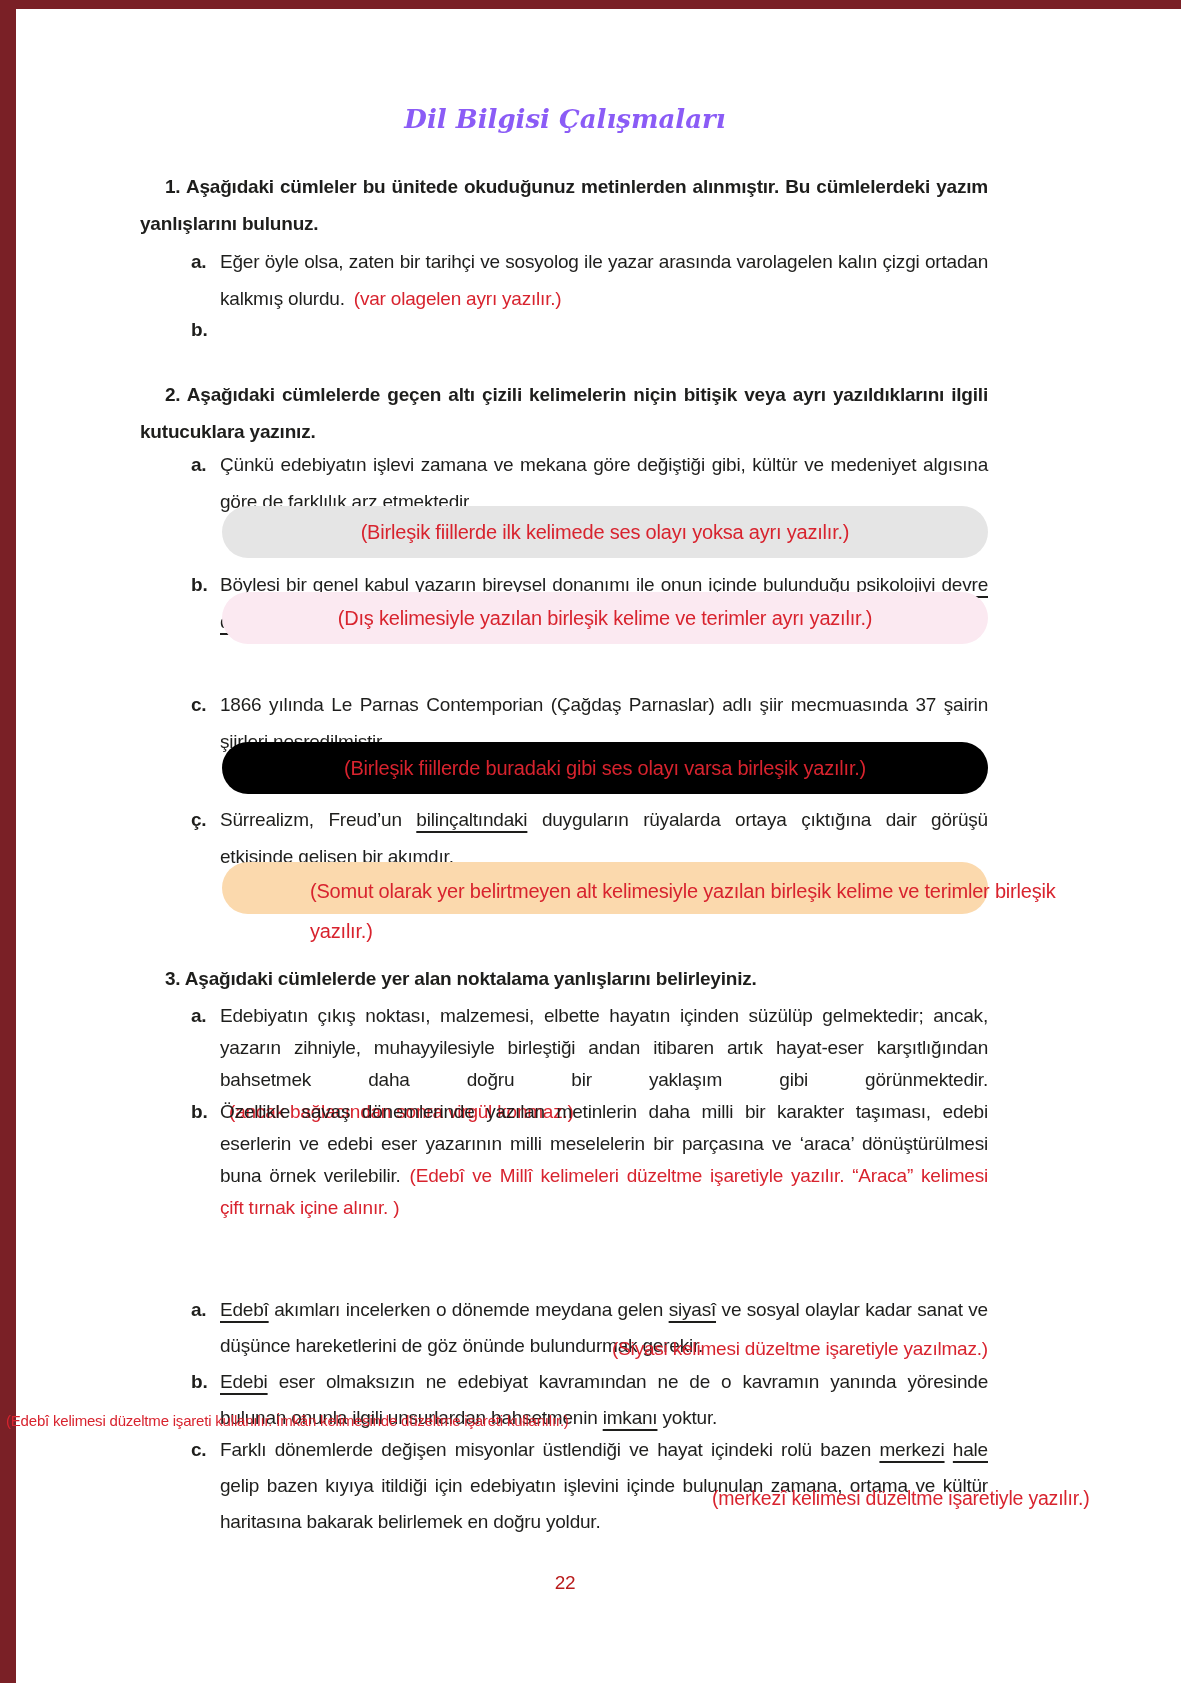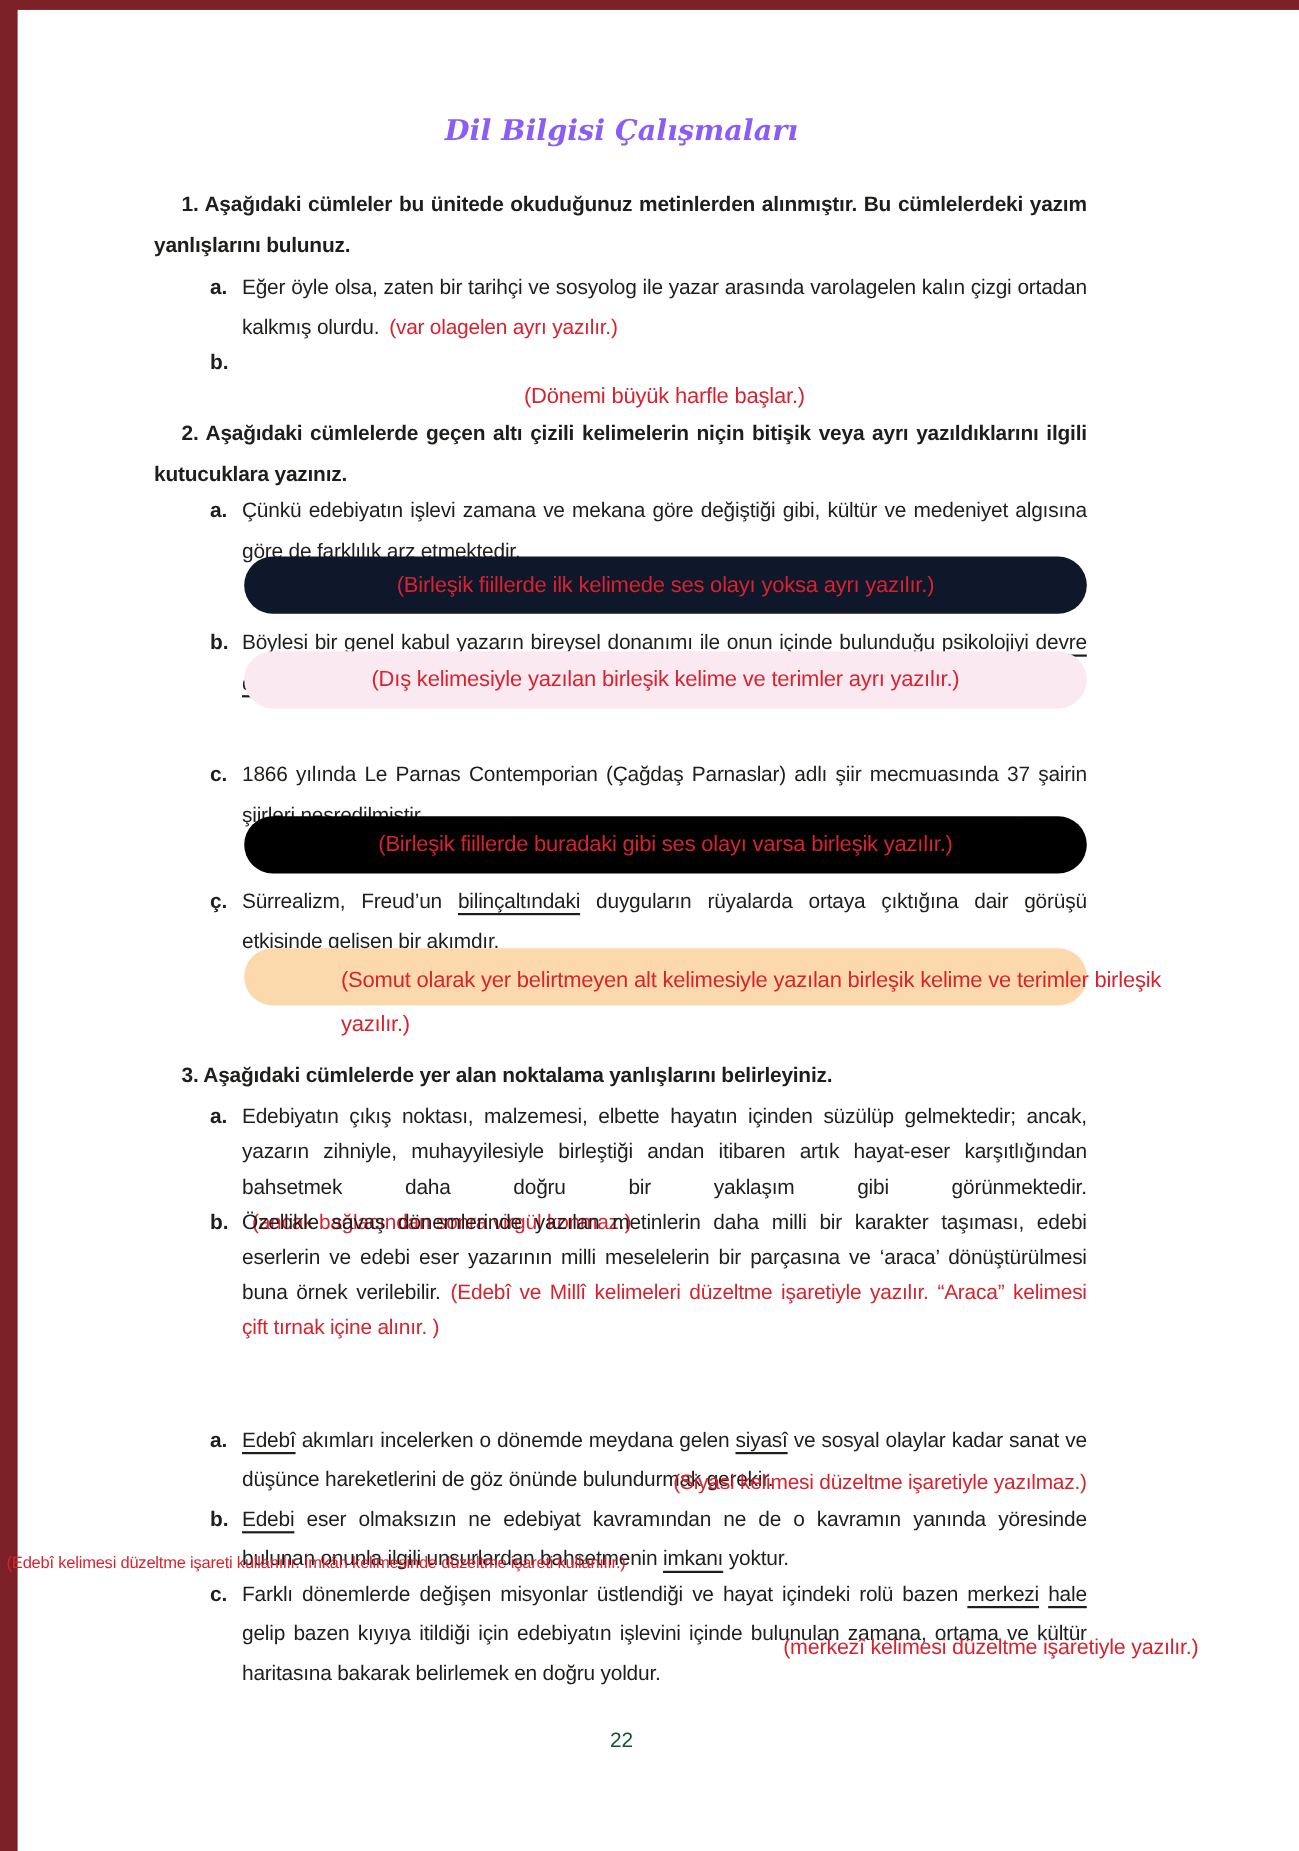--- a/index.html
+++ b/index.html
@@ -19,47 +19,46 @@
   .u{text-decoration:underline;text-underline-offset:5px;text-decoration-thickness:1.5px;}
   .red{color:#d8232e;}
   .ans-inline{margin-left:9px;white-space:nowrap;}
   .ans-inline--wrap{white-space:normal;}
   .ans-center{position:absolute;left:220px;width:768px;text-align:center;font-size:20px;}
   .ans-right{position:absolute;left:220px;width:768px;text-align:right;}
   .ans-left-bleed{position:absolute;left:6px;top:1412px;white-space:nowrap;font-size:15px;}
   .ans-side{position:absolute;left:712px;top:1478px;width:400px;line-height:40px;font-size:19.5px;}
   .ansbox{position:absolute;left:222px;width:766px;height:52px;border-radius:26px;
           display:flex;align-items:center;justify-content:center;font-size:20px;}
-  .box-blue{background:#0f172a;}
+  .box-blue{background:#e5e5e5;}
   .box-pink{background:#fbe9f1;}
   .box-green{background:#000000;}
   .orange-box{position:absolute;left:222px;top:862px;width:766px;height:52px;border-radius:26px;
               background:#fbd9ad;}
   .orange-text{position:absolute;left:310px;top:871px;width:758px;line-height:40px;font-size:20px;}
-  .pagenum{position:absolute;left:0;top:1572px;width:1130px;text-align:center;color:#14532d;}
+  .pagenum{position:absolute;left:0;top:1572px;width:1130px;text-align:center;color:#b91c1c;}
 </style>
 </head>
 <body>
 
 <div class="page">
   <div class="edge-top"></div>
   <div class="edge-left"></div>
 
   <h1 class="title">Dil Bilgisi Çalışmaları</h1>
 
   <p class="stem" style="top:168px"><span class="qnum">1.</span> <span>Aşağıdaki cümleler bu ünitede okuduğunuz metinlerden alınmıştır. Bu cümlelerdeki yazım yanlışlarını bulunuz.</span></p>
 
   <div class="item" style="top:243px">
     <span class="label">a.</span><span>Eğer öyle olsa, zaten bir tarihçi ve sosyolog ile yazar arasında varolagelen kalın çizgi ortadan kalkmış olurdu.</span><span class="red ans-inline">(var olagelen ayrı yazılır.)</span>
   </div>
 
   <div class="item" style="top:311px">
     <span class="label">b.</span>
   </div>
-  <div class="red ans-center" style="top:349px">(Dönemi büyük harfle başlar.)</div>
 
   <p class="stem" style="top:376px"><span class="qnum">2.</span> <span>Aşağıdaki cümlelerde geçen altı çizili kelimelerin niçin bitişik veya ayrı yazıldıklarını ilgili kutucuklara yazınız.</span></p>
 
   <div class="item" style="top:446px">
     <span class="label">a.</span><span>Çünkü edebiyatın işlevi zamana ve mekana göre değiştiği gibi, kültür ve medeniyet algısına göre de farklılık </span><span class="u">arz etmektedir</span><span>.</span>
   </div>
   <div class="ansbox box-blue" style="top:506px">
     <span class="red">(Birleşik fiillerde ilk kelimede ses olayı yoksa ayrı yazılır.)</span>
   </div>
 

